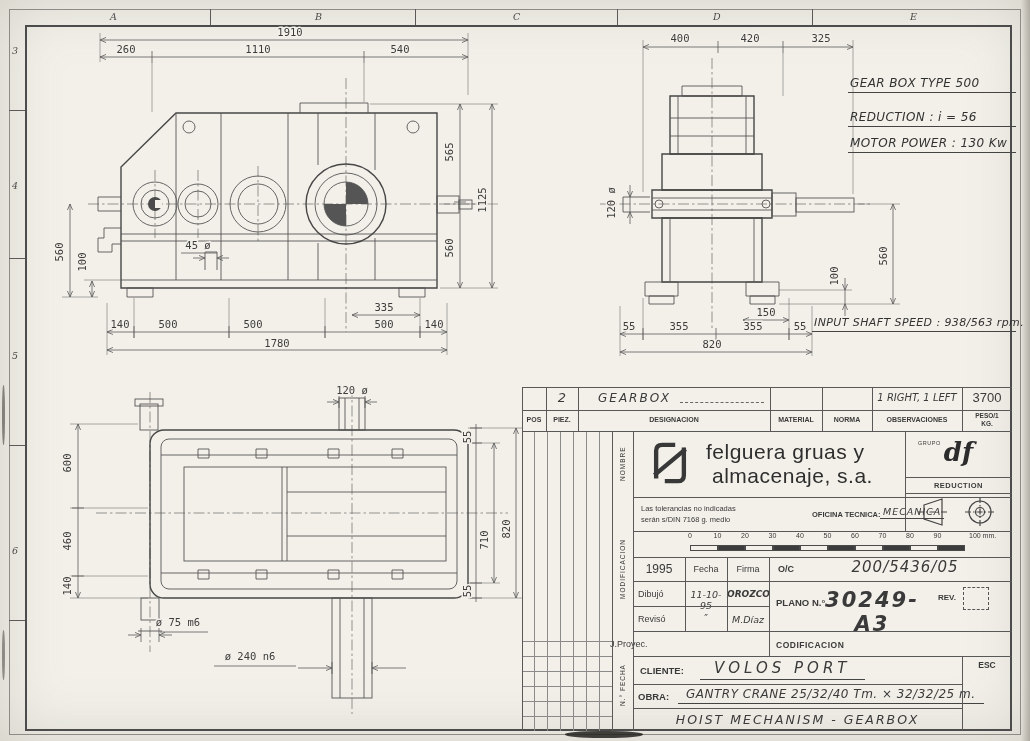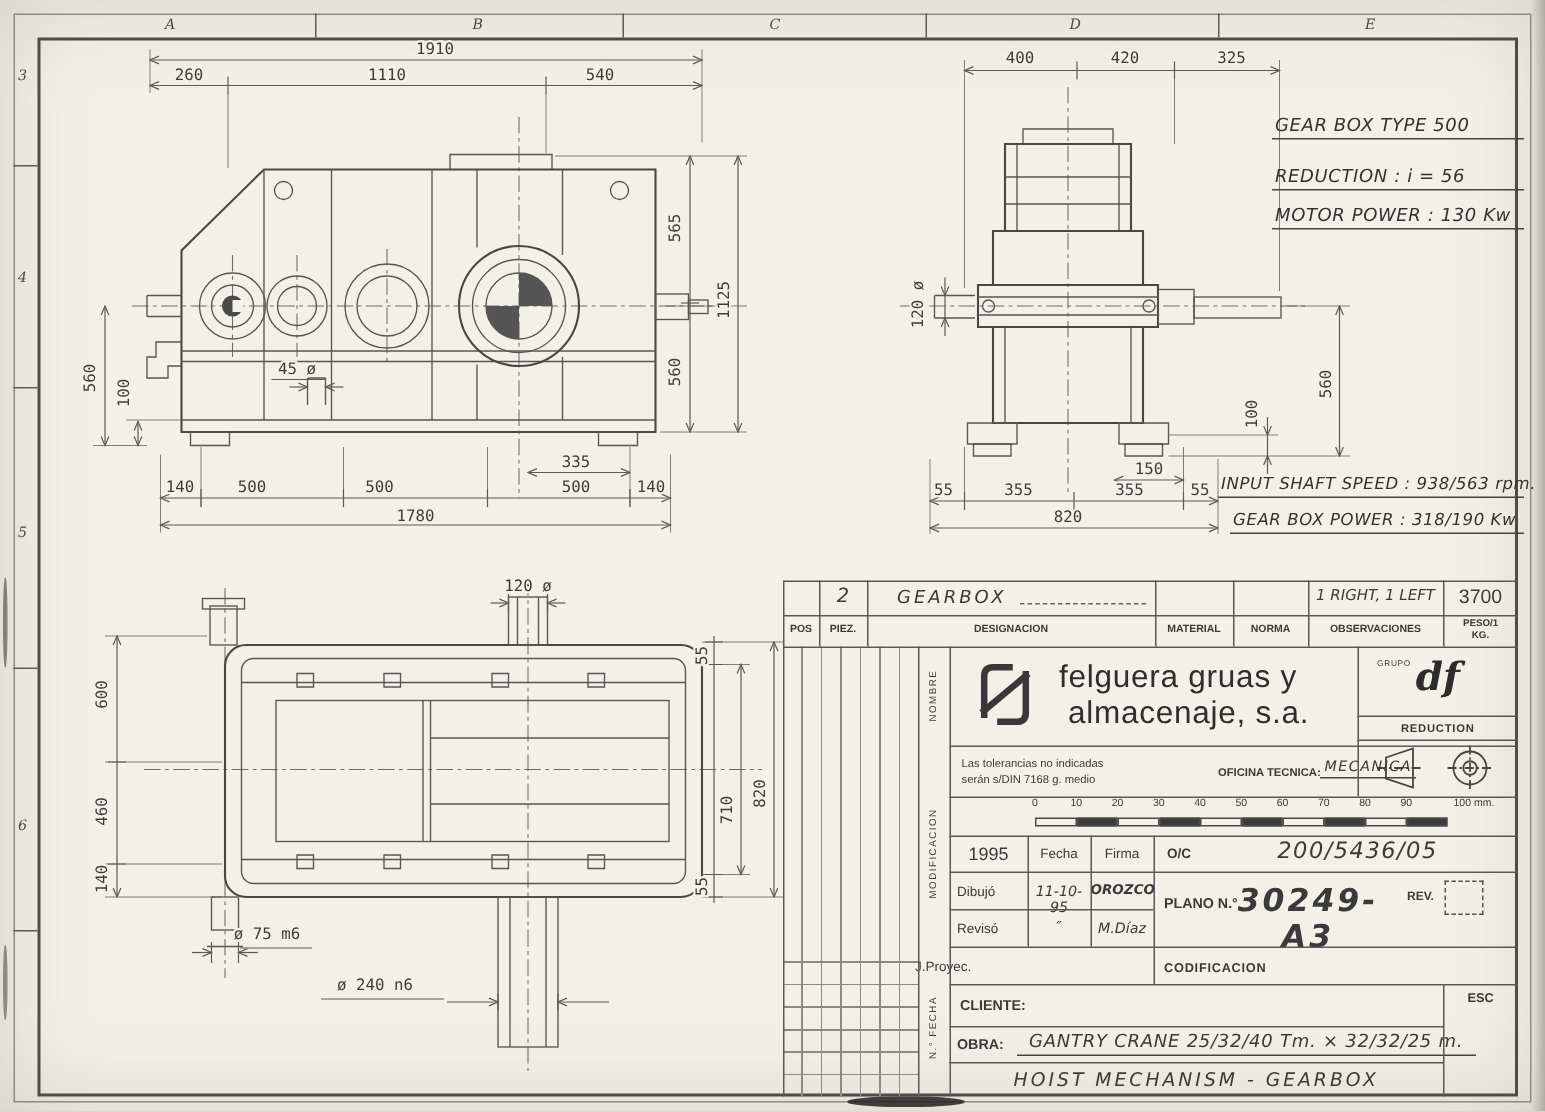--- a/index.html
+++ b/index.html
@@ -227,21 +227,20 @@
       </g>
   </svg>
 
   <div class="abs" style="left:848px;top:76px;width:168px;">
     <div class="note hw" style="position:relative;margin-bottom:17px;">GEAR BOX TYPE 500</div>
     <div class="note hw" style="position:relative;margin-bottom:9px;">REDUCTION :  i = 56</div>
     <div class="note hw" style="position:relative;">MOTOR POWER : 130 Kw</div>
   </div>
   <div class="abs" style="left:812px;top:316px;width:204px;">
     <div class="note hw" style="position:relative;margin-bottom:8px;font-size:11px;">INPUT SHAFT SPEED : 938/563 rpm.</div>
-    <div class="note hw" style="position:relative;font-size:11px;margin-left:8px;">GEAR BOX POWER : 318/190 Kw</div>
   </div>
 
   <div class="lbl hw" style="left:546px;top:390px;width:32px;text-align:center;font-size:13px;">2</div>
   <div class="lbl hw" style="left:598px;top:391px;font-size:12px;letter-spacing:2px;">GEARBOX</div>
   <div class="abs" style="left:680px;top:402px;width:84px;border-bottom:1px dashed #666;"></div>
   <div class="lbl hw" style="left:872px;top:392px;width:90px;text-align:center;font-size:10px;">1 RIGHT, 1 LEFT</div>
   <div class="lbl" style="left:962px;top:390px;width:50px;text-align:center;font-size:13px;">3700</div>
 
   <div class="lbl" style="left:522px;top:416px;width:24px;text-align:center;font-size:7px;font-weight:bold;">POS</div>
   <div class="lbl" style="left:546px;top:416px;width:32px;text-align:center;font-size:7px;font-weight:bold;">PIEZ.</div>
@@ -324,20 +323,21 @@
   <div class="lbl" style="left:938px;top:593px;font-size:8px;font-weight:bold;">REV.</div>
   <div class="abs" style="left:963px;top:587px;width:24px;height:21px;border:1px dashed #555;"></div>
 
   <div class="lbl" style="left:638px;top:614px;font-size:9px;">Revisó</div>
   <div class="lbl hw" style="left:685px;top:613px;width:42px;text-align:center;font-size:10px;">″</div>
   <div class="lbl hw" style="left:727px;top:614px;width:42px;text-align:center;font-size:9.5px;">M.Díaz</div>
   <div class="lbl" style="left:610px;top:639px;font-size:9px;">J.Proyec.</div>
   <div class="lbl" style="left:776px;top:640px;font-size:8.5px;font-weight:bold;letter-spacing:.5px;">CODIFICACION</div>
 
   <div class="lbl" style="left:640px;top:665px;font-size:9.5px;font-weight:bold;">CLIENTE:</div>
+  <div class="lbl hw" style="left:700px;top:659px;font-size:15px;letter-spacing:4px;border-bottom:1.2px solid #444;padding:0 14px 2px;">VOLOS PORT</div>
   <div class="lbl" style="left:638px;top:691px;font-size:9.5px;font-weight:bold;">OBRA:</div>
   <div class="lbl hw" style="left:678px;top:687px;font-size:12px;letter-spacing:.5px;border-bottom:1.2px solid #444;padding:0 8px 2px;">GANTRY CRANE 25/32/40 Tm. × 32/32/25 m.</div>
   <div class="lbl hw" style="left:633px;top:712px;width:329px;text-align:center;font-size:12.5px;letter-spacing:2px;">HOIST MECHANISM  -  GEARBOX</div>
   <div class="lbl" style="left:962px;top:660px;width:50px;text-align:center;font-size:8.5px;font-weight:bold;">ESC</div>
 
   <div class="smudge" style="left:565px;top:731px;width:78px;height:7px;opacity:.85;"></div>
   <div class="smudge" style="left:2px;top:385px;width:3px;height:60px;opacity:.5;"></div>
   <div class="smudge" style="left:2px;top:630px;width:3px;height:50px;opacity:.45;"></div>
   <div class="abs" style="left:1021px;top:0;width:9px;height:741px;background:linear-gradient(90deg,rgba(0,0,0,0),rgba(90,85,75,.35));"></div>
 <span class="zone" style="left: 110px; top: 11px;">A</span>

